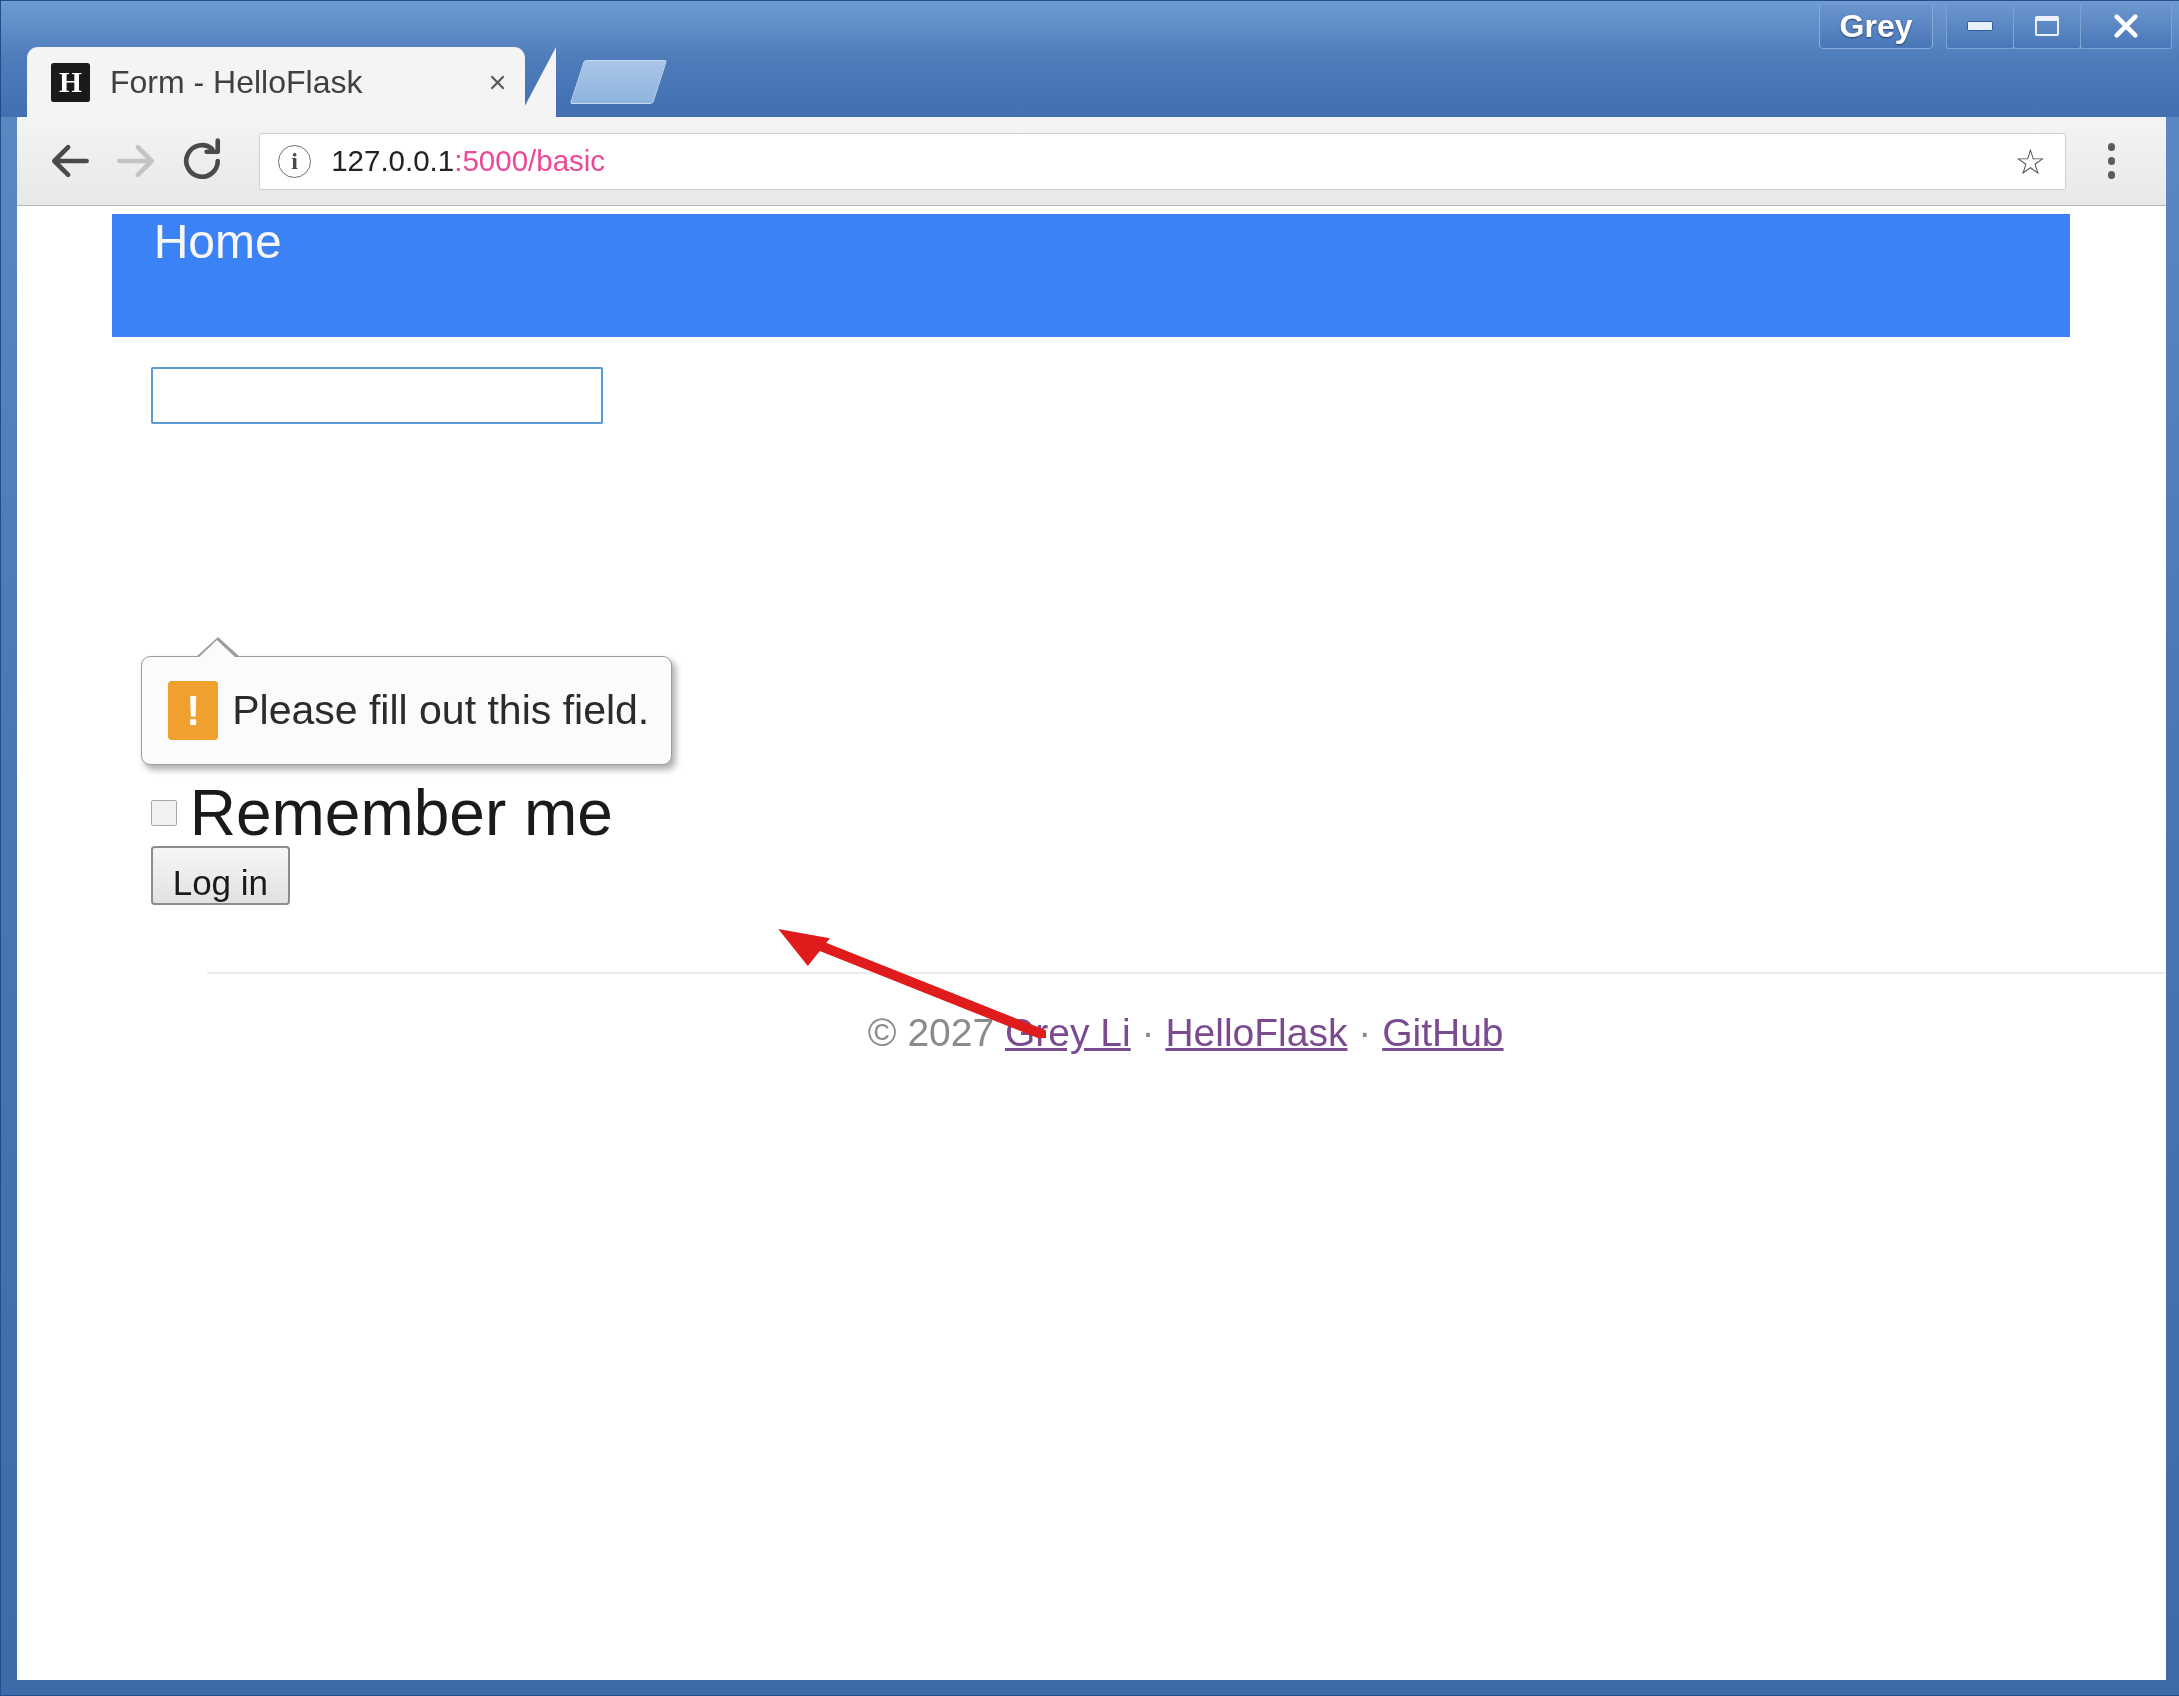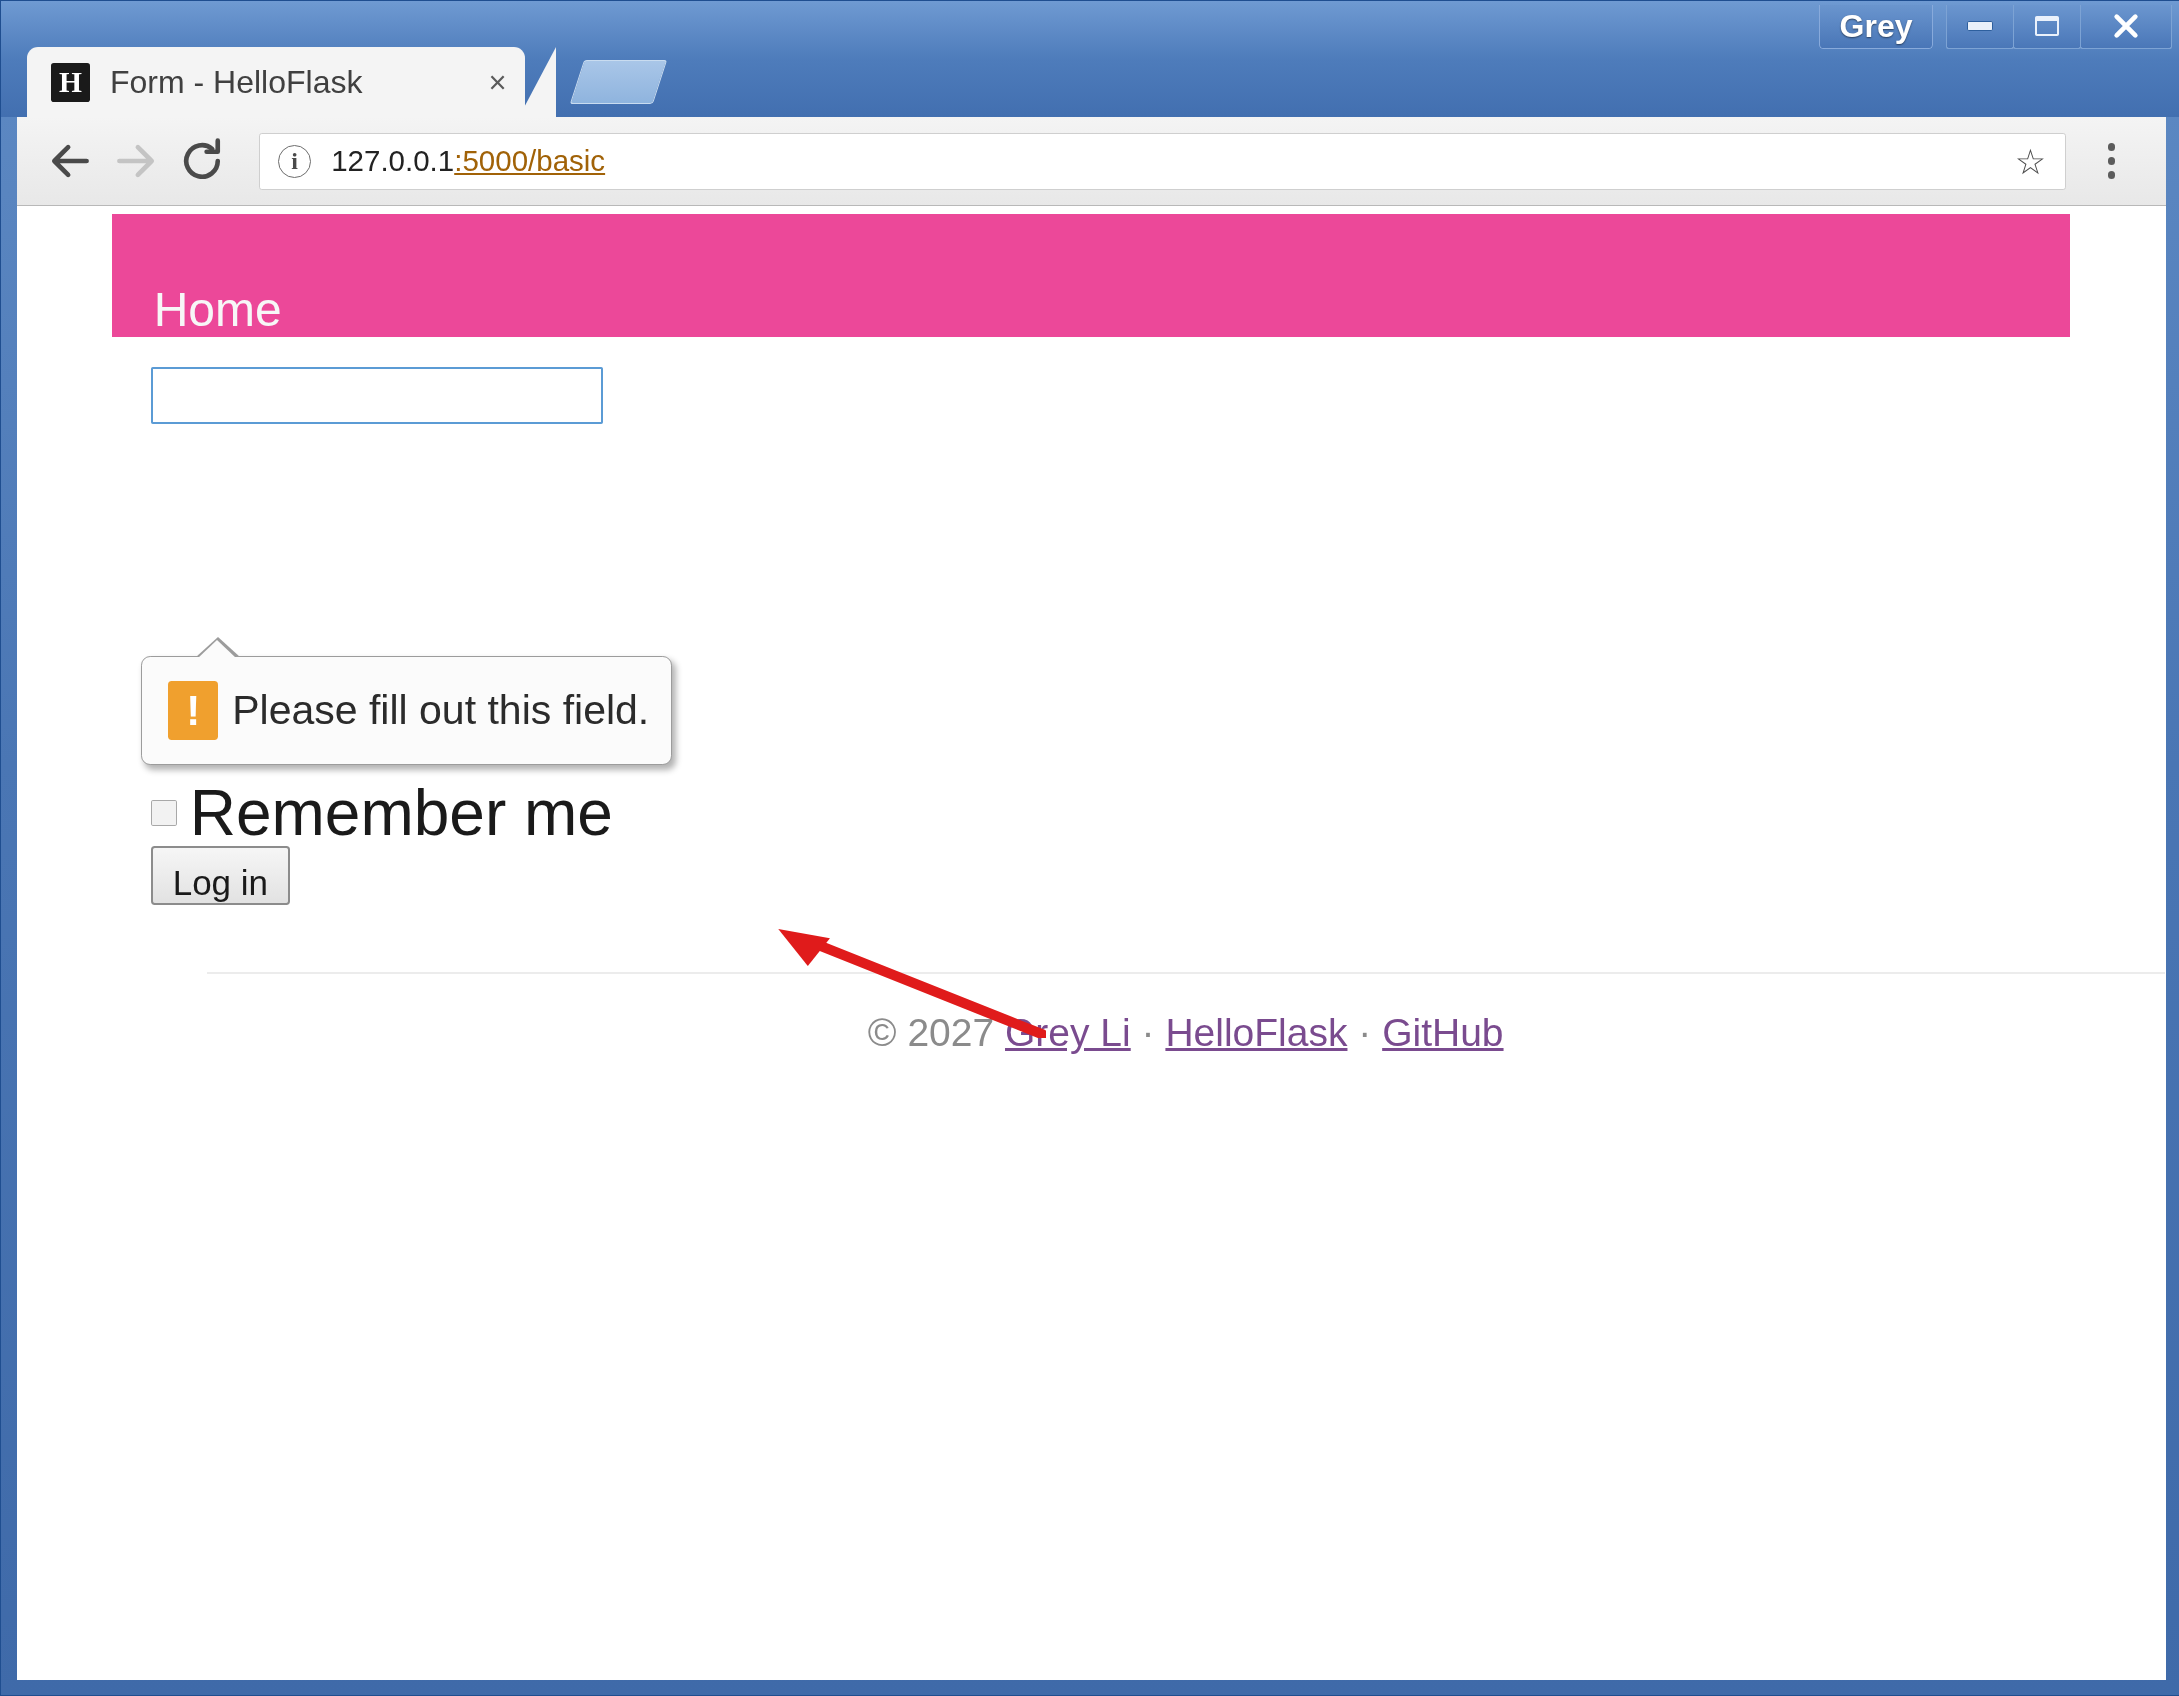--- a/index.html
+++ b/index.html
@@ -211,21 +211,21 @@
     flex: 0 0 auto;
     line-height: 1;
   }
   #url-text {
     margin-left: 20px;
     font-size: 29.5px;
     color: #222222;
     white-space: nowrap;
     flex: 1 1 auto;
   }
-  #url-text .url-rest { color: #a16207; text-decoration: underline; }
+  #url-text .url-rest { color: #ec4899; }
   #star-icon {
     font-size: 35px;
     color: #4d4d4d;
     flex: 0 0 auto;
     margin-right: 3.7px;
     line-height: 1;
   }
   #menu-icon {
     width: 52px;
     margin-right: 28px;
@@ -254,23 +254,23 @@
     overflow: hidden;
   }
 
   
   #page-navbar {
     position: absolute;
     left: 95px;
     top: 8.3px;
     width: 1958px;
     height: 123px;
-    background: #ec4899;
-    display: flex;
-    align-items: flex-end;
+    background: #3b82f6;
+    display: flex;
+    align-items: flex-start;
   }
   #navbar-brand {
     color: #f7f7f7;
     font-size: 48px;
     margin-left: 42px;
     font-weight: normal;
   }
 
   
   #form-area {

